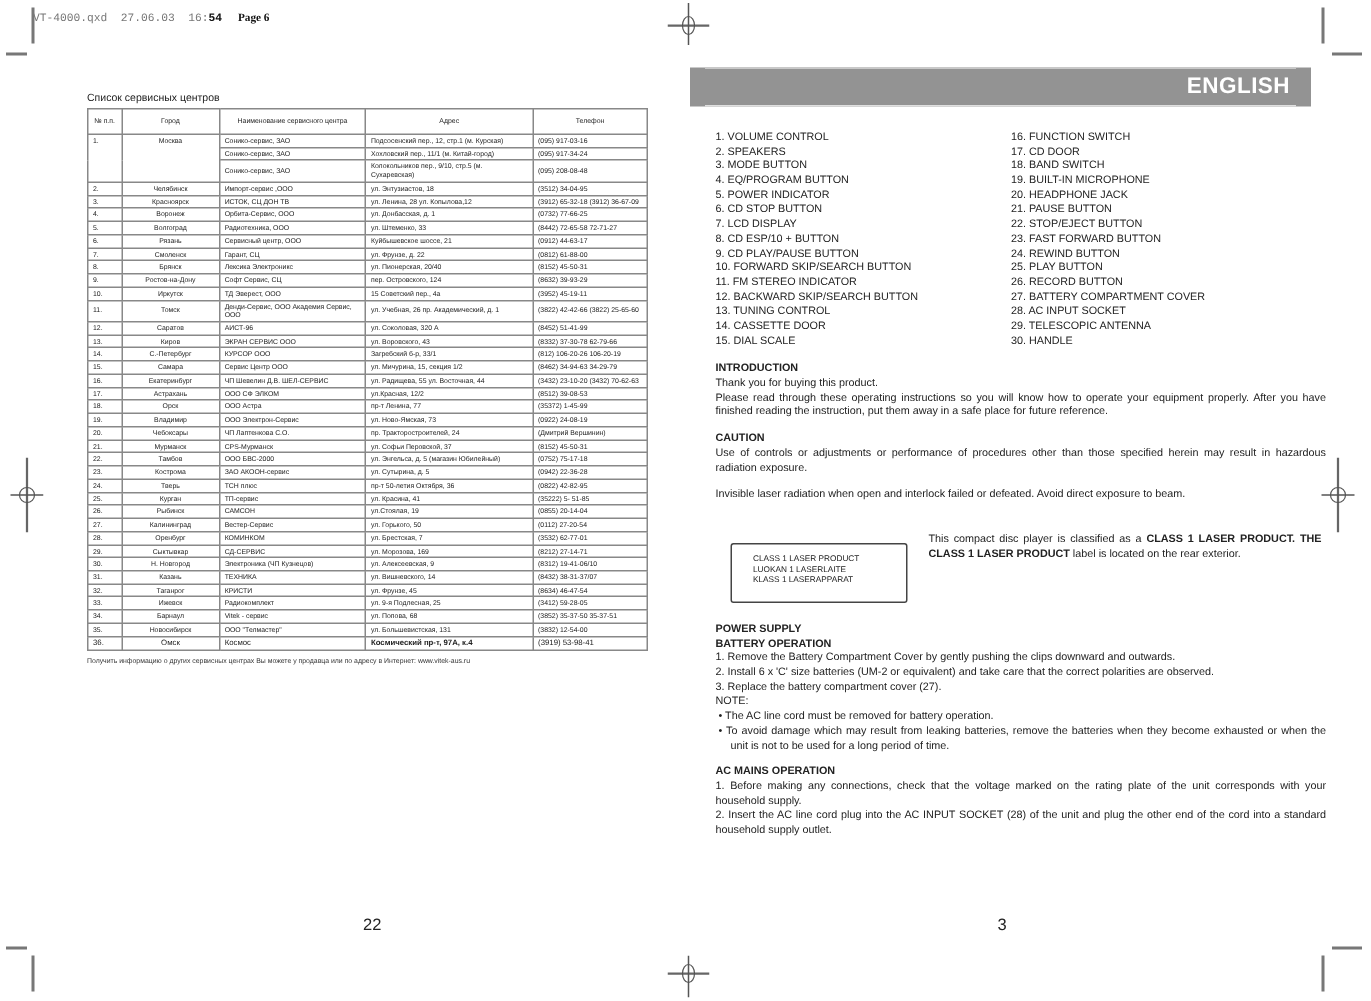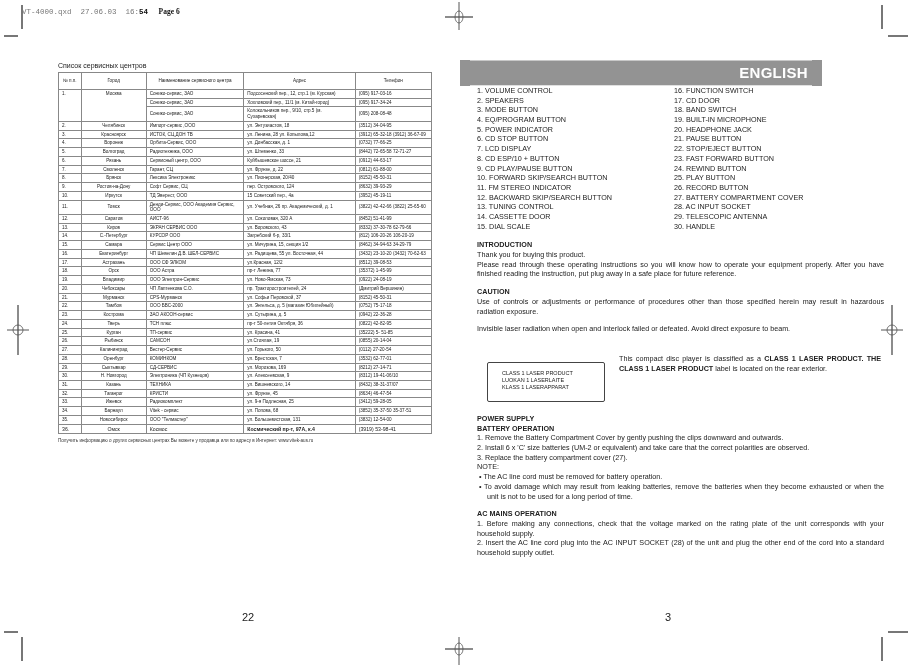--- a/index.html
+++ b/index.html
@@ -21,21 +21,21 @@
   table.svc td.num { width:16px; text-align:left; }
   table.svc td.city { width:60px; text-align:center; }
   table.svc td.name { width:94px; }
   table.svc td.addr { width:108px; }
   table.svc td.phone { width:72px; }
   table.svc tr.big td { font-size:5.2px; }
   table.svc tr.big td.addr { font-weight:bold; }
   .left-foot { font-size:4.6px; color:#333; margin-top:4px; }
   .pnum { position:absolute; font-size:11px; color:#222; }
   
-  .banner { position:absolute; left:460px; top:60px; width:362px; height:26px; background:#939393; }
+  .banner { position:absolute; left:460px; top:45px; width:414px; height:26px; background:#939393; }
   .banner .hl-top { position:absolute; left:10px; right:10px; top:0; height:1px; background:#c8c8c8; }
   .banner .hl-bot { position:absolute; left:10px; right:10px; bottom:0; height:1px; background:#e0e0e0; }
   .banner span { position:absolute; right:14px; top:4px; color:#fff; font-weight:bold; font-size:15px; letter-spacing:0.3px; }
   .right { position:absolute; left:477px; top:86px; width:407px; font-size:7.2px; line-height:9.7px; color:#222; }
   .parts { display:flex; }
   .parts .col { width:197px; }
   .parts .col2 { width:210px; }
   .parts div.item { height:9.7px; white-space:nowrap; }
   .sec { margin-top:8px; }
   .sec h4 { margin:0; font-size:7.2px; font-weight:bold; }
@@ -409,21 +409,21 @@
         <div class="item">27. BATTERY COMPARTMENT COVER</div>
         <div class="item">28. AC INPUT SOCKET</div>
         <div class="item">29. TELESCOPIC ANTENNA</div>
         <div class="item">30. HANDLE</div>
       </div>
   </div>
 
   <div class="sec" style="margin-top:9px;">
     <h4>INTRODUCTION</h4>
     <p>Thank you for buying this product.</p>
-    <p>Please read through these operating instructions so you will know how to operate your equipment properly. After you have finished reading the instruction, put plug away in a safe place for future reference.</p>
+    <p>Please read through these operating instructions so you will know how to operate your equipment properly. After you have finished reading the instruction, put them away in a safe place for future reference.</p>
   </div>
   <div class="sec">
     <h4>CAUTION</h4>
     <p>Use of controls or adjustments or performance of procedures other than those specified herein may result in hazardous radiation exposure.</p>
   </div>
   <div class="sec">
     <p>Invisible laser radiation when open and interlock failed or defeated. Avoid direct exposure to beam.</p>
   </div>
 
   <div class="laser">

